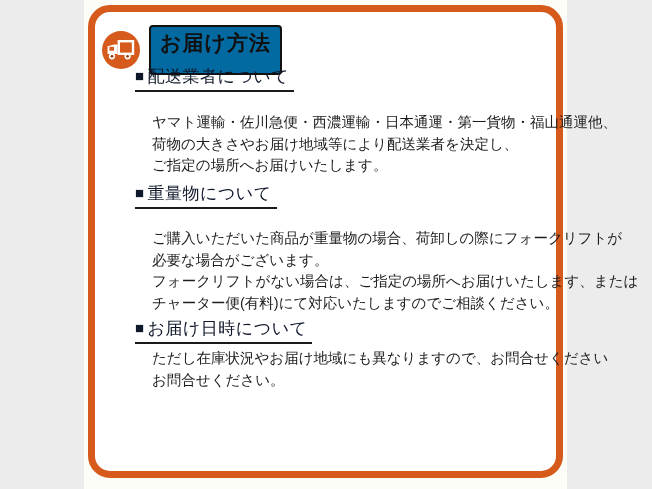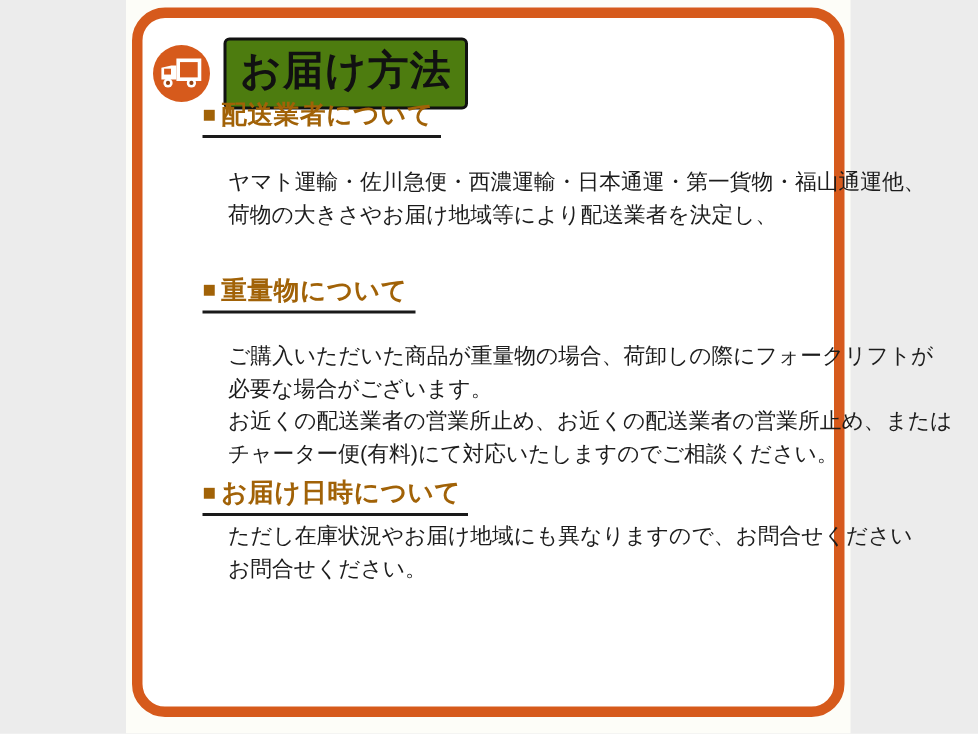--- a/index.html
+++ b/index.html
@@ -28,33 +28,33 @@
     position: absolute;
     left: 7px; top: 13px;
     display: flex;
     align-items: center;
   }
   .truck-badge { width: 38px; height: 38px; display: block; }
   .title-box {
     margin-left: 9px;
     border: 2px solid #111111;
     border-radius: 4px;
-    padding: 2px 9px 6px 9px;
-    font-size: 27px;
+    padding: 2px 9px 16px 9px;
+    font-size: 21px;
     font-weight: bold;
     color: #111111;
     letter-spacing: 1px;
-    background: #4d7c0f;
+    background: #0369a1;
   }
   .sec-heading {
     position: absolute;
     left: 40px;
     font-size: 17px;
-    font-weight: bold;
-    color: #a16207;
+    font-weight: normal;
+    color: #0f172a;
     border-bottom: 2px solid #1a1a1a;
     padding: 0 5px 2px 0;
     letter-spacing: 0.5px;
     white-space: nowrap;
   }
   .sec-heading .bullet { margin-right: 3px; font-size: 15px; vertical-align: 1px; }
   .sec-body {
     position: absolute;
     left: 57px;
     font-size: 14.5px;
@@ -91,29 +91,30 @@
     </span>
     <div class="title-box">お届け方法</div>
   </div>
 
   <div class="sec-heading h1">
     <span class="bullet">■</span><span>配送業者について</span>
   </div>
   <div class="sec-body b1">
     <div>ヤマト運輸・佐川急便・西濃運輸・日本通運・第一貨物・福山通運他、</div>
     <div>荷物の大きさやお届け地域等により配送業者を決定し、</div>
+    <div>ご指定の場所へお届けいたします。</div>
   </div>
 
   <div class="sec-heading h2">
     <span class="bullet">■</span><span>重量物について</span>
   </div>
   <div class="sec-body b2">
     <div>ご購入いただいた商品が重量物の場合、荷卸しの際にフォークリフトが</div>
     <div>必要な場合がございます。</div>
-    <div>お近くの配送業者の営業所止め、お近くの配送業者の営業所止め、または</div>
+    <div>フォークリフトがない場合は、ご指定の場所へお届けいたします、または</div>
     <div>チャーター便(有料)にて対応いたしますのでご相談ください。</div>
   </div>
 
   <div class="sec-heading h3">
     <span class="bullet">■</span><span>お届け日時について</span>
   </div>
   <div class="sec-body b3">
     <div>ただし在庫状況やお届け地域にも異なりますので、お問合せください</div>
     <div>お問合せください。</div>
   </div>

